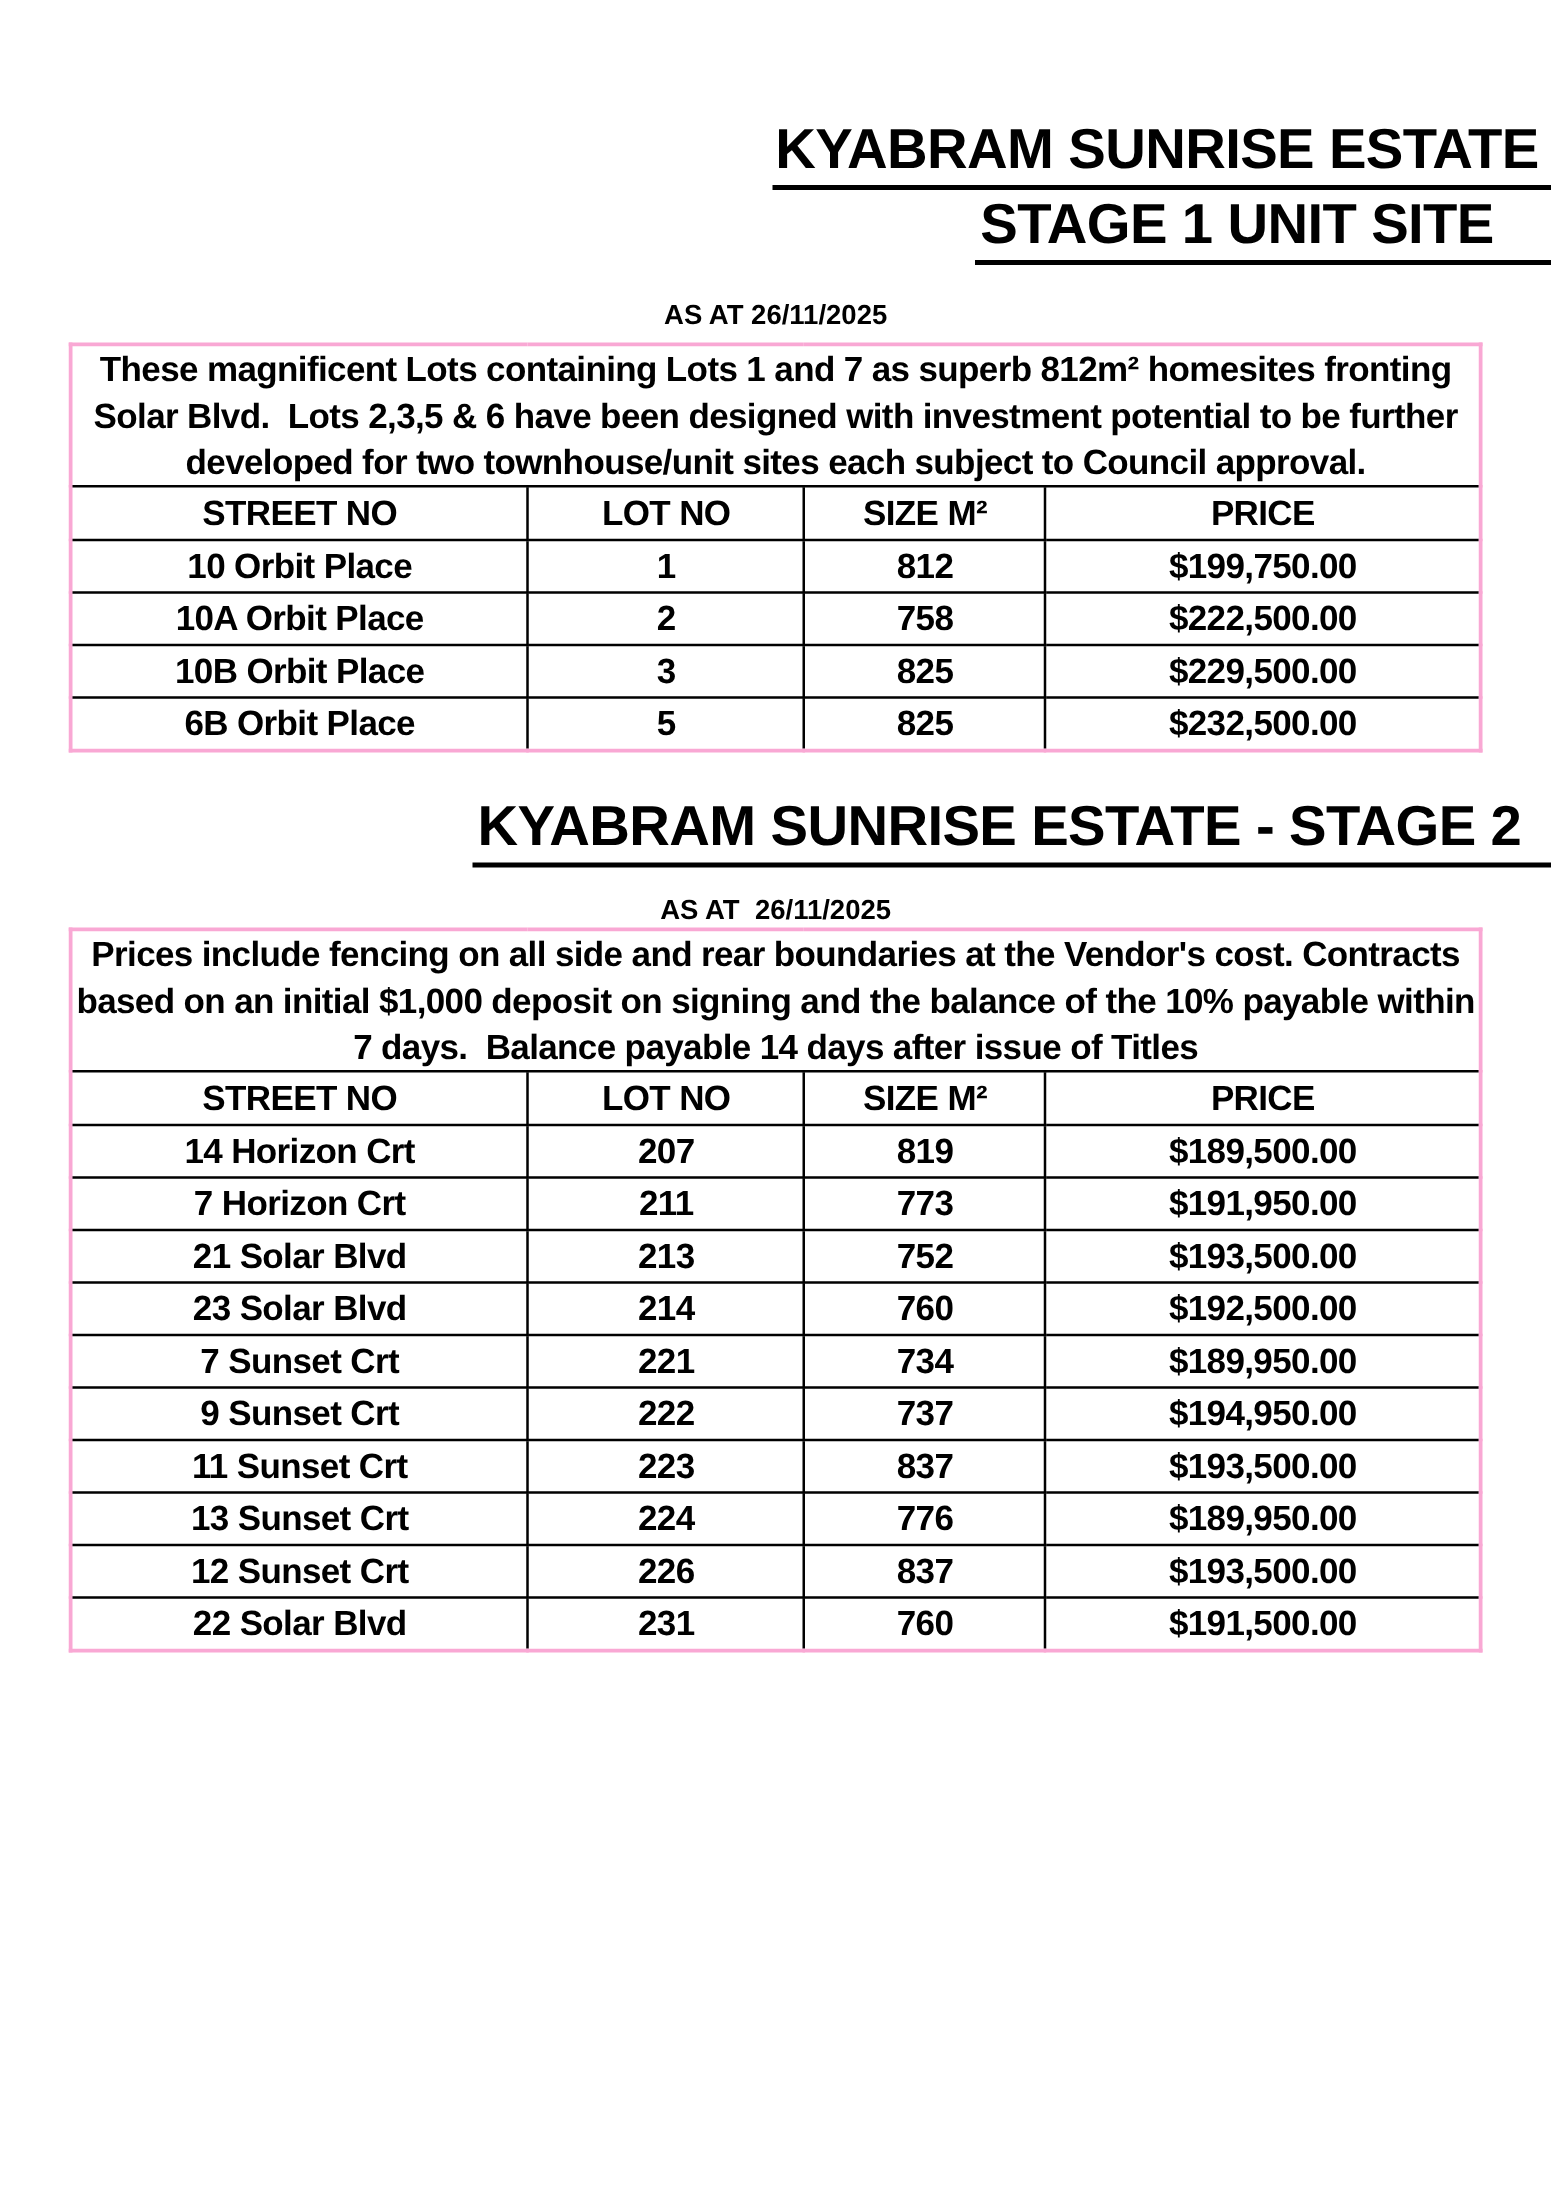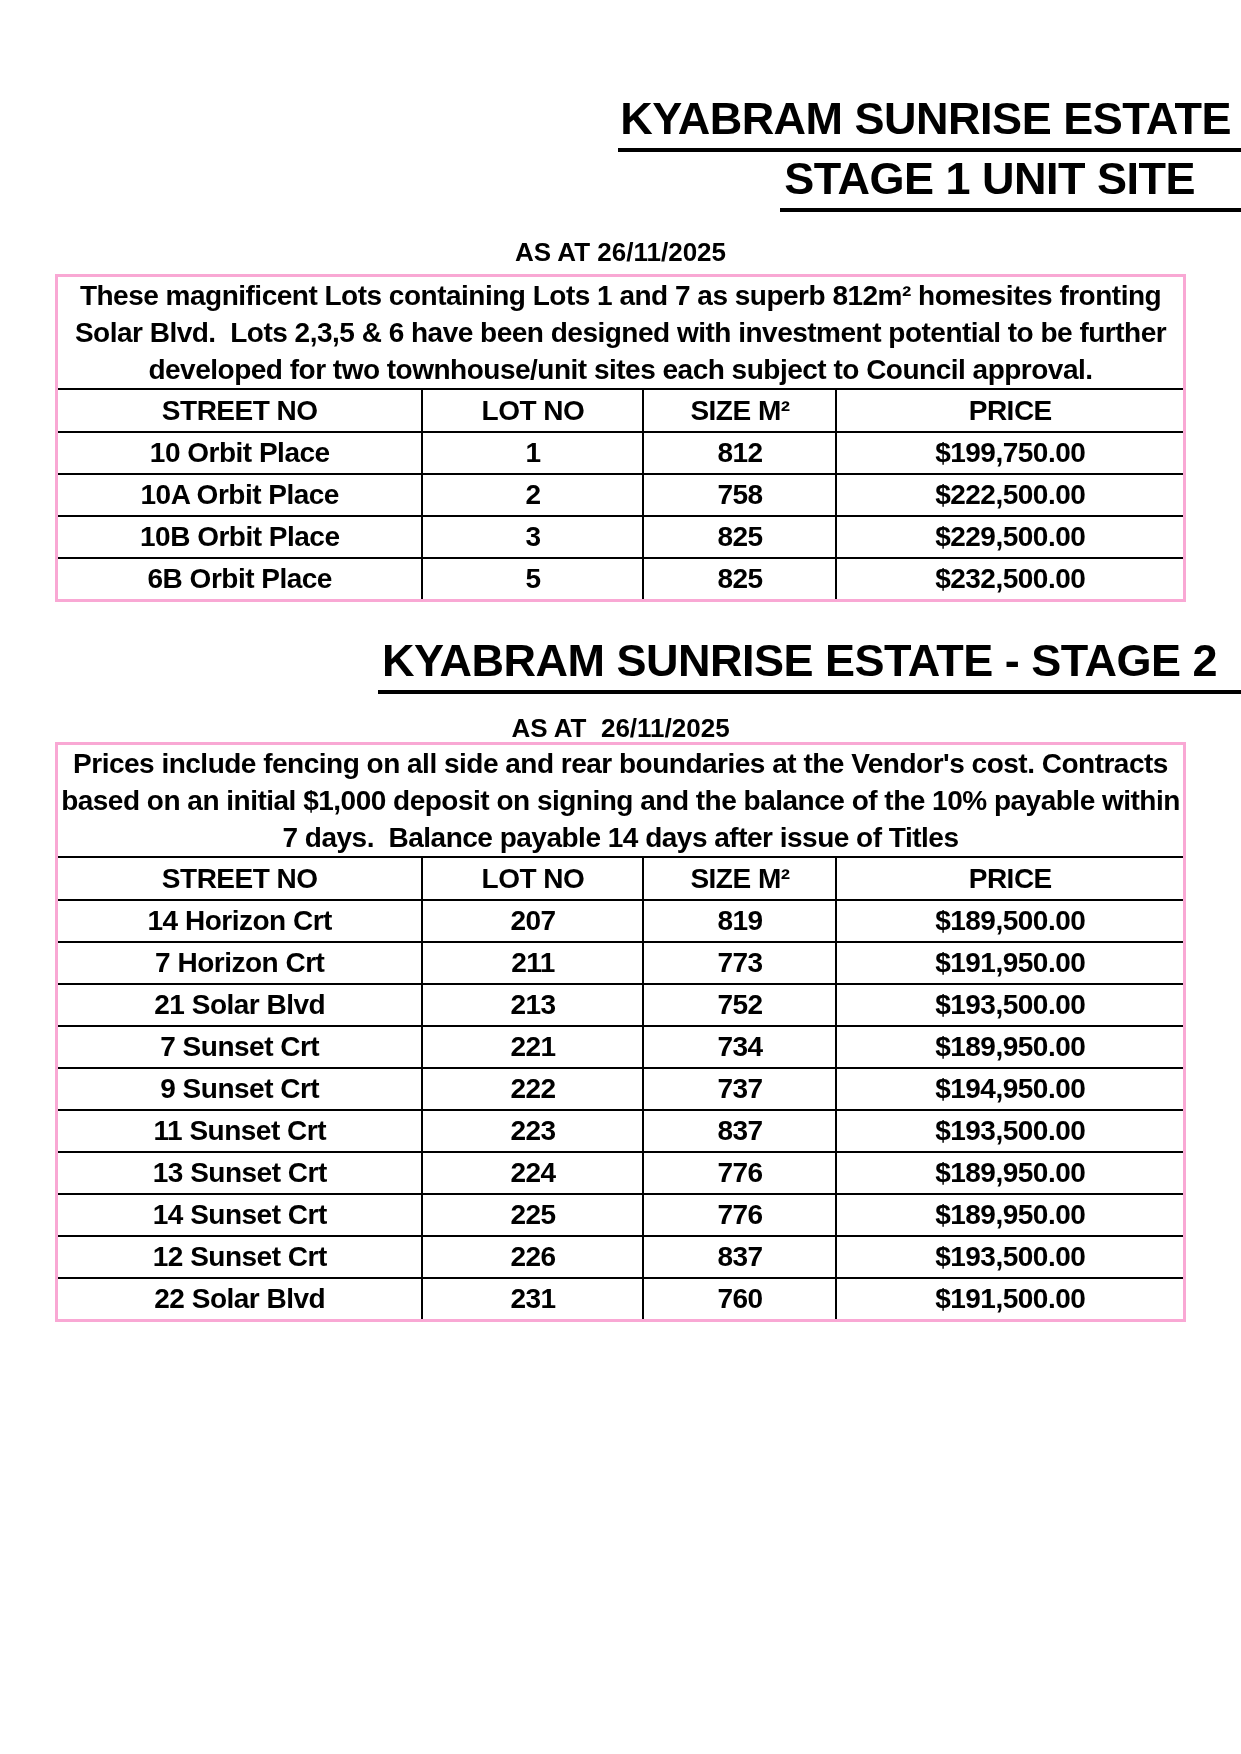--- a/index.html
+++ b/index.html
@@ -28,21 +28,21 @@
   .underlined {
     display: inline-block;
     border-bottom: 4px solid #000;
     padding-bottom: 3px;
   }
   .trail-sm { padding-right: 10px; padding-left: 2px; }
   .trail-lg { padding-right: 46px; padding-left: 4px; }
   .trail-md { padding-right: 24px; padding-left: 4px; }
   .as-at {
     text-align: center;
-    font-size: 26px;
+    font-size: 22px;
     line-height: 28px;
     margin-top: 26px;
     white-space: pre-wrap;
   }
   table.lots {
     width: 1128px;
     margin: 8px auto 0 auto;
     border-collapse: collapse;
     border: 3px solid #f9a8d4;
     table-layout: fixed;
@@ -161,20 +161,26 @@
         <td>773</td>
         <td>$191,950.00</td>
       </tr>
       <tr class="datarow">
         <td>21 Solar Blvd</td>
         <td>213</td>
         <td>752</td>
         <td>$193,500.00</td>
       </tr>
       <tr class="datarow">
+        <td>23 Solar Blvd</td>
+        <td>214</td>
+        <td>760</td>
+        <td>$192,500.00</td>
+      </tr>
+      <tr class="datarow">
         <td>7 Sunset Crt</td>
         <td>221</td>
         <td>734</td>
         <td>$189,950.00</td>
       </tr>
       <tr class="datarow">
         <td>9 Sunset Crt</td>
         <td>222</td>
         <td>737</td>
         <td>$194,950.00</td>
@@ -185,26 +191,20 @@
         <td>837</td>
         <td>$193,500.00</td>
       </tr>
       <tr class="datarow">
         <td>13 Sunset Crt</td>
         <td>224</td>
         <td>776</td>
         <td>$189,950.00</td>
       </tr>
       <tr class="datarow">
-        <td>14 Sunset Crt</td>
-        <td>225</td>
-        <td>776</td>
-        <td>$189,950.00</td>
-      </tr>
-      <tr class="datarow">
         <td>12 Sunset Crt</td>
         <td>226</td>
         <td>837</td>
         <td>$193,500.00</td>
       </tr>
       <tr class="datarow">
         <td>22 Solar Blvd</td>
         <td>231</td>
         <td>760</td>
         <td>$191,500.00</td>

